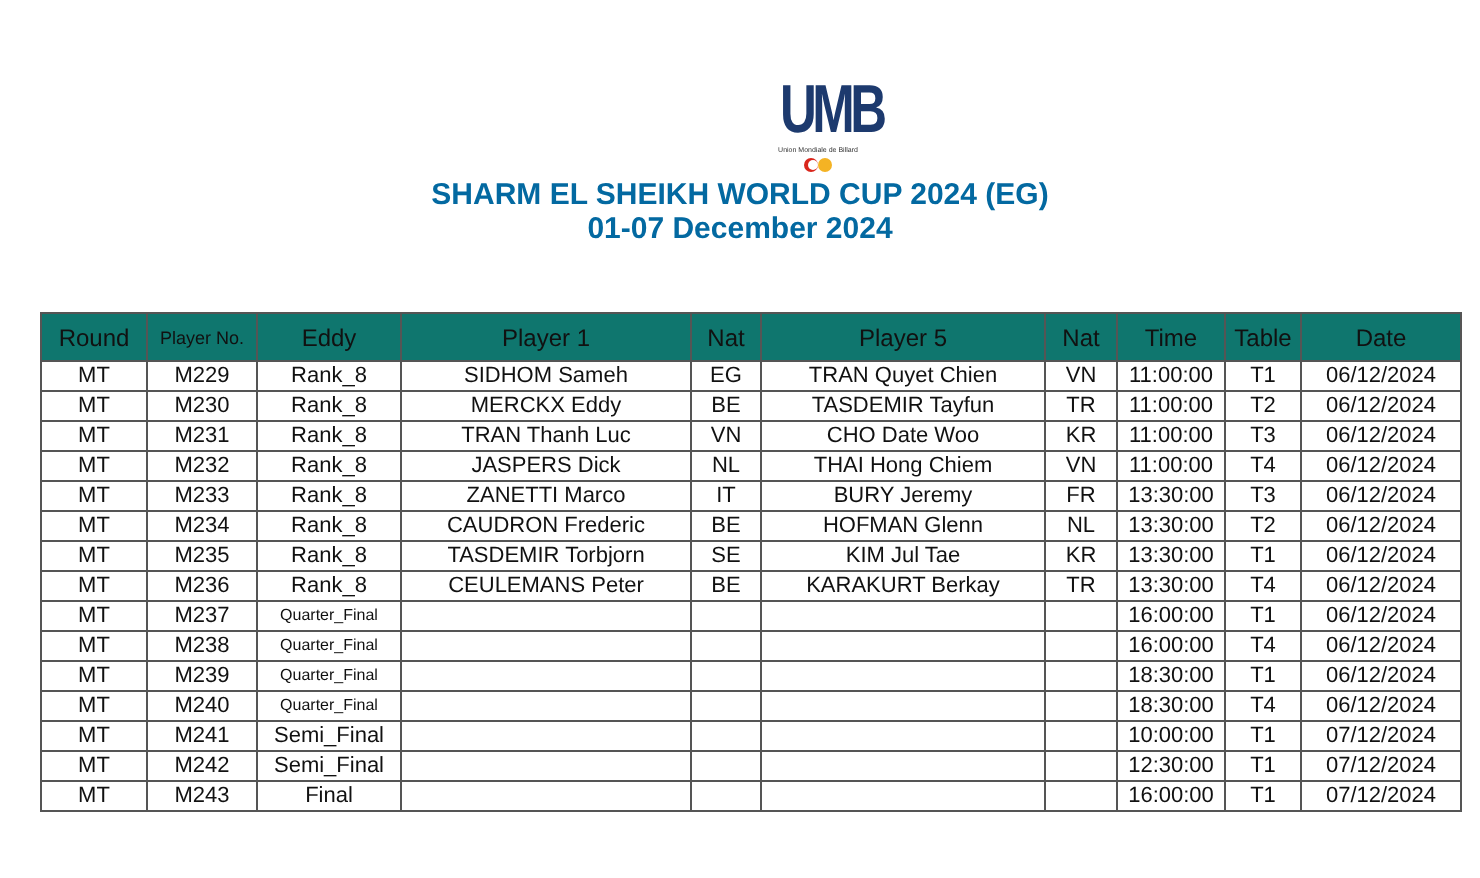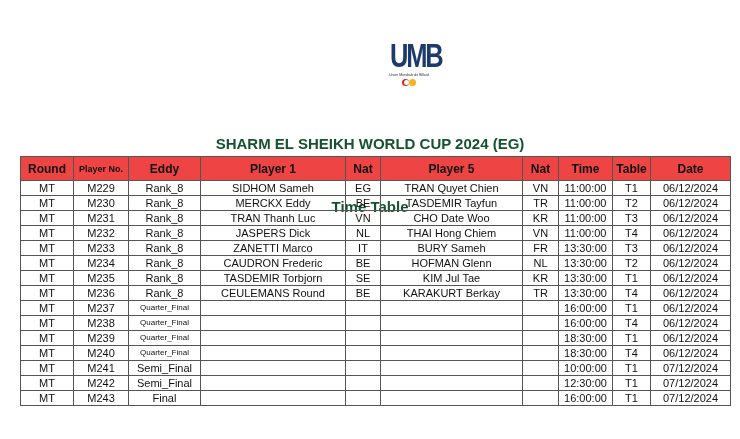--- a/index.html
+++ b/index.html
@@ -11,43 +11,43 @@
                   transform: scaleX(0.75); transform-origin: left top; line-height: 34px; }
     .logo .sub { position: absolute; left: 0; top: 35px; width: 46px; text-align: center;
                  font-size: 3.5px; color: #333; white-space: nowrap; }
     .logo .dot1 { position: absolute; left: 16px; top: 41px; width: 7px; height: 7px; border-radius: 50%;
                   background: #d9261c; }
     .logo .dot1::after { content: ""; position: absolute; left: 2px; top: 1px; width: 5px; height: 5px;
                   border-radius: 50%; background: #fff; }
     .logo .dot2 { position: absolute; left: 23px; top: 41px; width: 7px; height: 7px; border-radius: 50%;
                   background: #f4b324; }
     .titles { position: absolute; left: 0; top: 89px; width: 740px; text-align: center; }
-    .titles div { font-weight: bold; font-size: 15px; line-height: 17px; color: #14532d; margin-top: 46px; }
+    .titles div { font-weight: bold; font-size: 15px; line-height: 17px; color: #0369a1; }
     table.tt { position: absolute; left: 20px; top: 156px; width: 710px; border-collapse: collapse;
                table-layout: fixed; }
     table.tt th, table.tt td { border: 1px solid #555; text-align: center; padding: 0;
                white-space: nowrap; overflow: hidden; }
-    table.tt th { background: #ef4444; font-weight: bold; font-size: 12px; height: 23px; }
+    table.tt th { background: #0f766e; font-weight: normal; font-size: 12px; height: 23px; }
     table.tt th.small { font-size: 9px; }
     table.tt td { font-size: 11px; height: 14px; line-height: 14px; }
     table.tt td.qf { font-size: 8px; }
   </style>
 </head>
 <body>
 
 <div class="logo">
   <div class="mark">UMB</div>
   <div class="sub">Union Mondiale de Billard</div>
   <span class="dot1"></span>
   <span class="dot2"></span>
 </div>
 
 <div class="titles">
   <div>SHARM EL SHEIKH WORLD CUP 2024 (EG)</div>
-  <div>Time Table</div>
+  <div>01-07 December 2024</div>
 </div>
 
 <table class="tt">
   <colgroup>
     <col style="width:53px">
       <col style="width:55px">
       <col style="width:72px">
       <col style="width:145px">
     <col style="width:35px">
       <col style="width:142px">
@@ -118,21 +118,21 @@
         <td>11:00:00</td>
         <td>T4</td>
         <td>06/12/2024</td>
       </tr>
       <tr>
         <td>MT</td>
         <td>M233</td>
         <td>Rank_8</td>
         <td>ZANETTI Marco</td>
         <td>IT</td>
-        <td>BURY Sameh</td>
+        <td>BURY Jeremy</td>
         <td>FR</td>
         <td>13:30:00</td>
         <td>T3</td>
         <td>06/12/2024</td>
       </tr>
       <tr>
         <td>MT</td>
         <td>M234</td>
         <td>Rank_8</td>
         <td>CAUDRON Frederic</td>
@@ -152,21 +152,21 @@
         <td>KIM Jul Tae</td>
         <td>KR</td>
         <td>13:30:00</td>
         <td>T1</td>
         <td>06/12/2024</td>
       </tr>
       <tr>
         <td>MT</td>
         <td>M236</td>
         <td>Rank_8</td>
-        <td>CEULEMANS Round</td>
+        <td>CEULEMANS Peter</td>
         <td>BE</td>
         <td>KARAKURT Berkay</td>
         <td>TR</td>
         <td>13:30:00</td>
         <td>T4</td>
         <td>06/12/2024</td>
       </tr>
       <tr>
         <td>MT</td>
         <td>M237</td>

